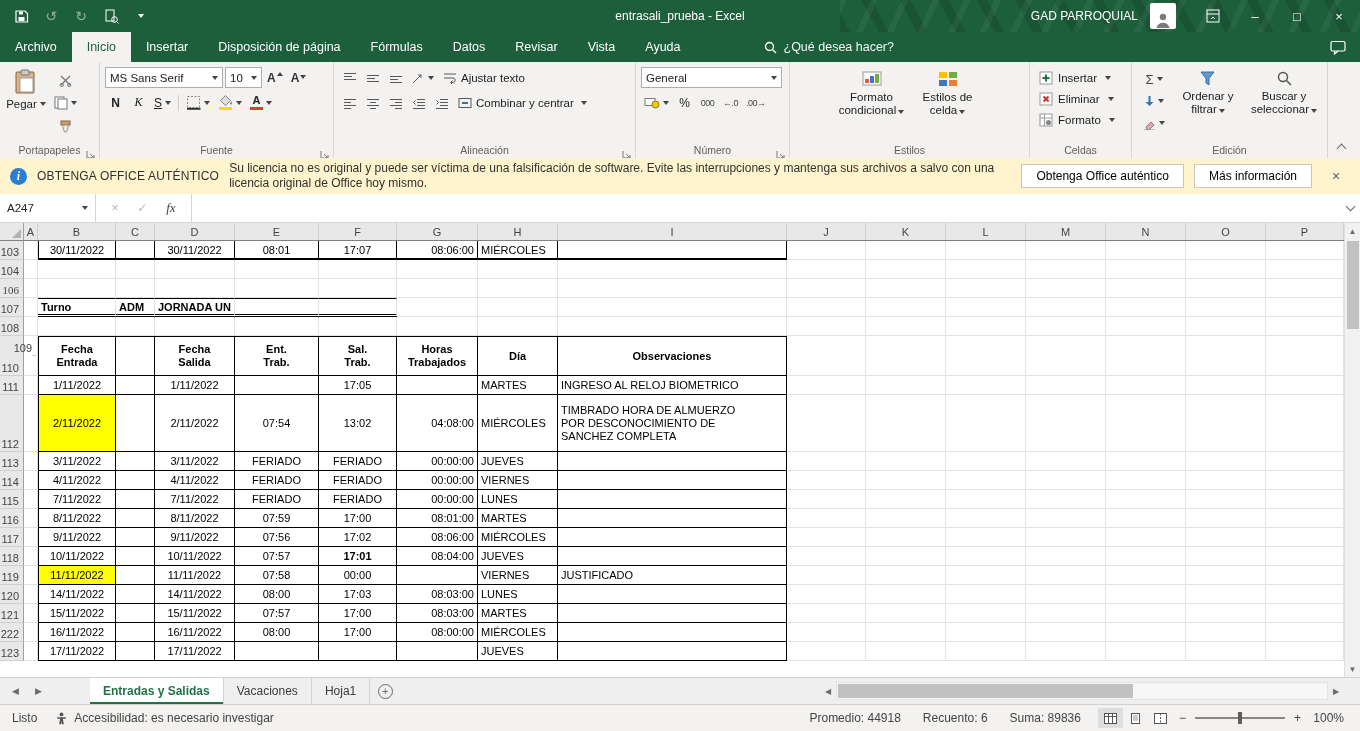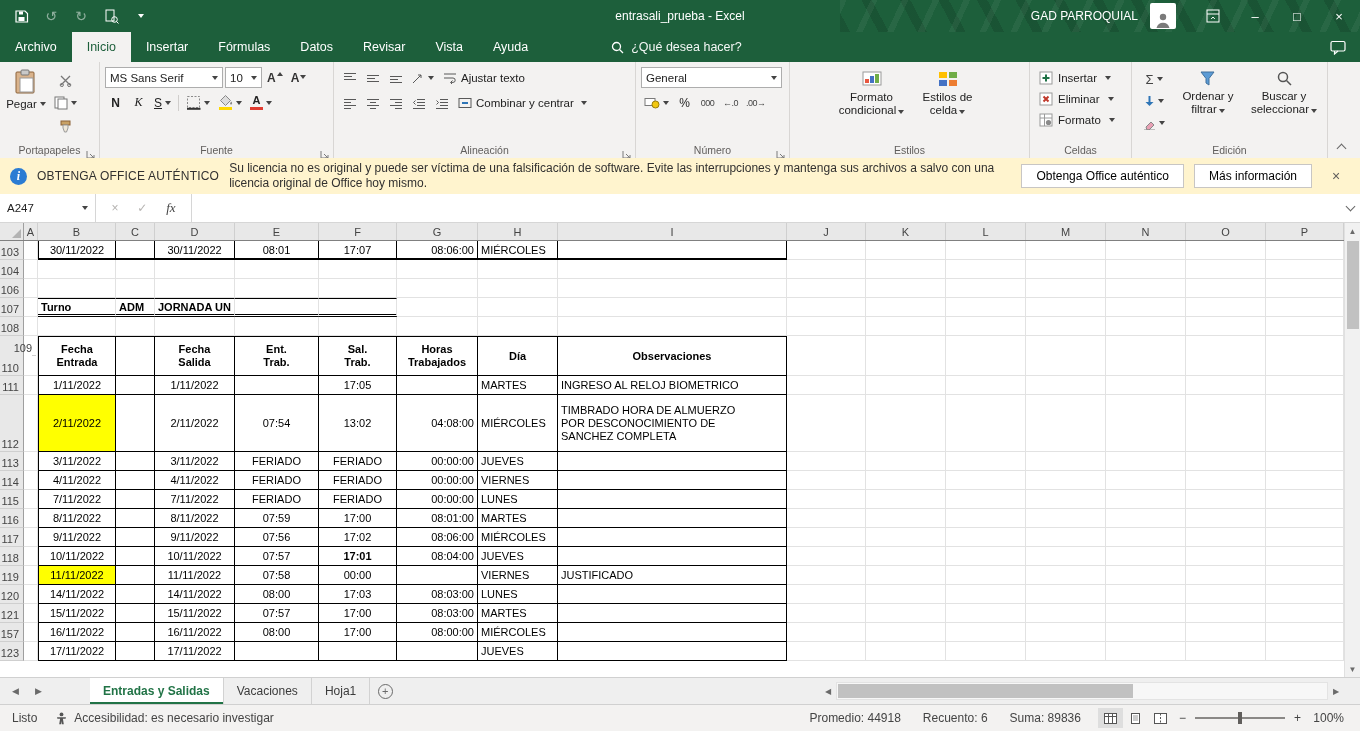--- a/index.html
+++ b/index.html
@@ -193,20 +193,21 @@
       <div class="win-btn">–</div>
       <div class="win-btn">□</div>
       <div class="win-btn">×</div>
     </div>
   </div>
 
   <div class="tabrow">
     <div class="rtab">Archivo</div>
     <div class="rtab active">Inicio</div>
     <div class="rtab">Insertar</div>
+    <div class="rtab">Disposición de página</div>
     <div class="rtab">Fórmulas</div>
     <div class="rtab">Datos</div>
     <div class="rtab">Revisar</div>
     <div class="rtab">Vista</div>
     <div class="rtab">Ayuda</div>
     <div class="tellme">
       <svg width="13" height="13">
           <circle cx="5.5" cy="5.5" r="4" fill="none" stroke="#fff" stroke-width="1.3"></circle>
           <path d="M8.5 8.5l3.5 3.5" stroke="#fff" stroke-width="1.3"></path>
         </svg>
@@ -623,21 +624,21 @@
             <div class="cell" style="width: 80px;"></div>
             <div class="cell" style="width: 229px;"></div>
             <div class="cell" style="width: 79px;"></div>
             <div class="cell" style="width: 80px;"></div>
             <div class="cell" style="width: 80px;"></div>
             <div class="cell" style="width: 80px;"></div>
             <div class="cell" style="width: 80px;"></div>
             <div class="cell" style="width: 80px;"></div>
             <div class="cell" style="width: 78px;"></div>
           </div>
-          <div class="grow" style="height: 19px;">
+          <div class="grow" style="height: 19px; font-family: Liberation Serif, serif;">
             <div class="gutter">106</div>
             <div class="cell" style="width: 14px;"></div>
             <div class="cell" style="width: 78px;"></div>
             <div class="cell" style="width: 39px;"></div>
             <div class="cell" style="width: 80px;"></div>
             <div class="cell" style="width: 84px;"></div>
             <div class="cell" style="width: 78px;"></div>
             <div class="cell" style="width: 81px;"></div>
             <div class="cell" style="width: 80px;"></div>
             <div class="cell" style="width: 229px;"></div>
@@ -917,21 +918,21 @@
             <div class="cell tr tb" style="width: 229px;"></div>
             <div class="cell" style="width: 79px;"></div>
             <div class="cell" style="width: 80px;"></div>
             <div class="cell" style="width: 80px;"></div>
             <div class="cell" style="width: 80px;"></div>
             <div class="cell" style="width: 80px;"></div>
             <div class="cell" style="width: 80px;"></div>
             <div class="cell" style="width: 78px;"></div>
           </div>
           <div class="grow" style="height: 19px;">
-            <div class="gutter">157</div>
+            <div class="gutter">222</div>
             <div class="cell" style="width: 14px;"></div>
             <div class="cell c tl tr tb" style="width: 78px;">16/11/2022</div>
             <div class="cell tr tb" style="width: 39px;"></div>
             <div class="cell c tr tb" style="width: 80px;">16/11/2022</div>
             <div class="cell c tr tb" style="width: 84px;">08:00</div>
             <div class="cell c tr tb" style="width: 78px;">17:00</div>
             <div class="cell r tr tb" style="width: 81px;">08:00:00</div>
             <div class="cell tr tb" style="width: 80px;">MIÉRCOLES</div>
             <div class="cell tr tb" style="width: 229px;"></div>
             <div class="cell" style="width: 79px;"></div>

